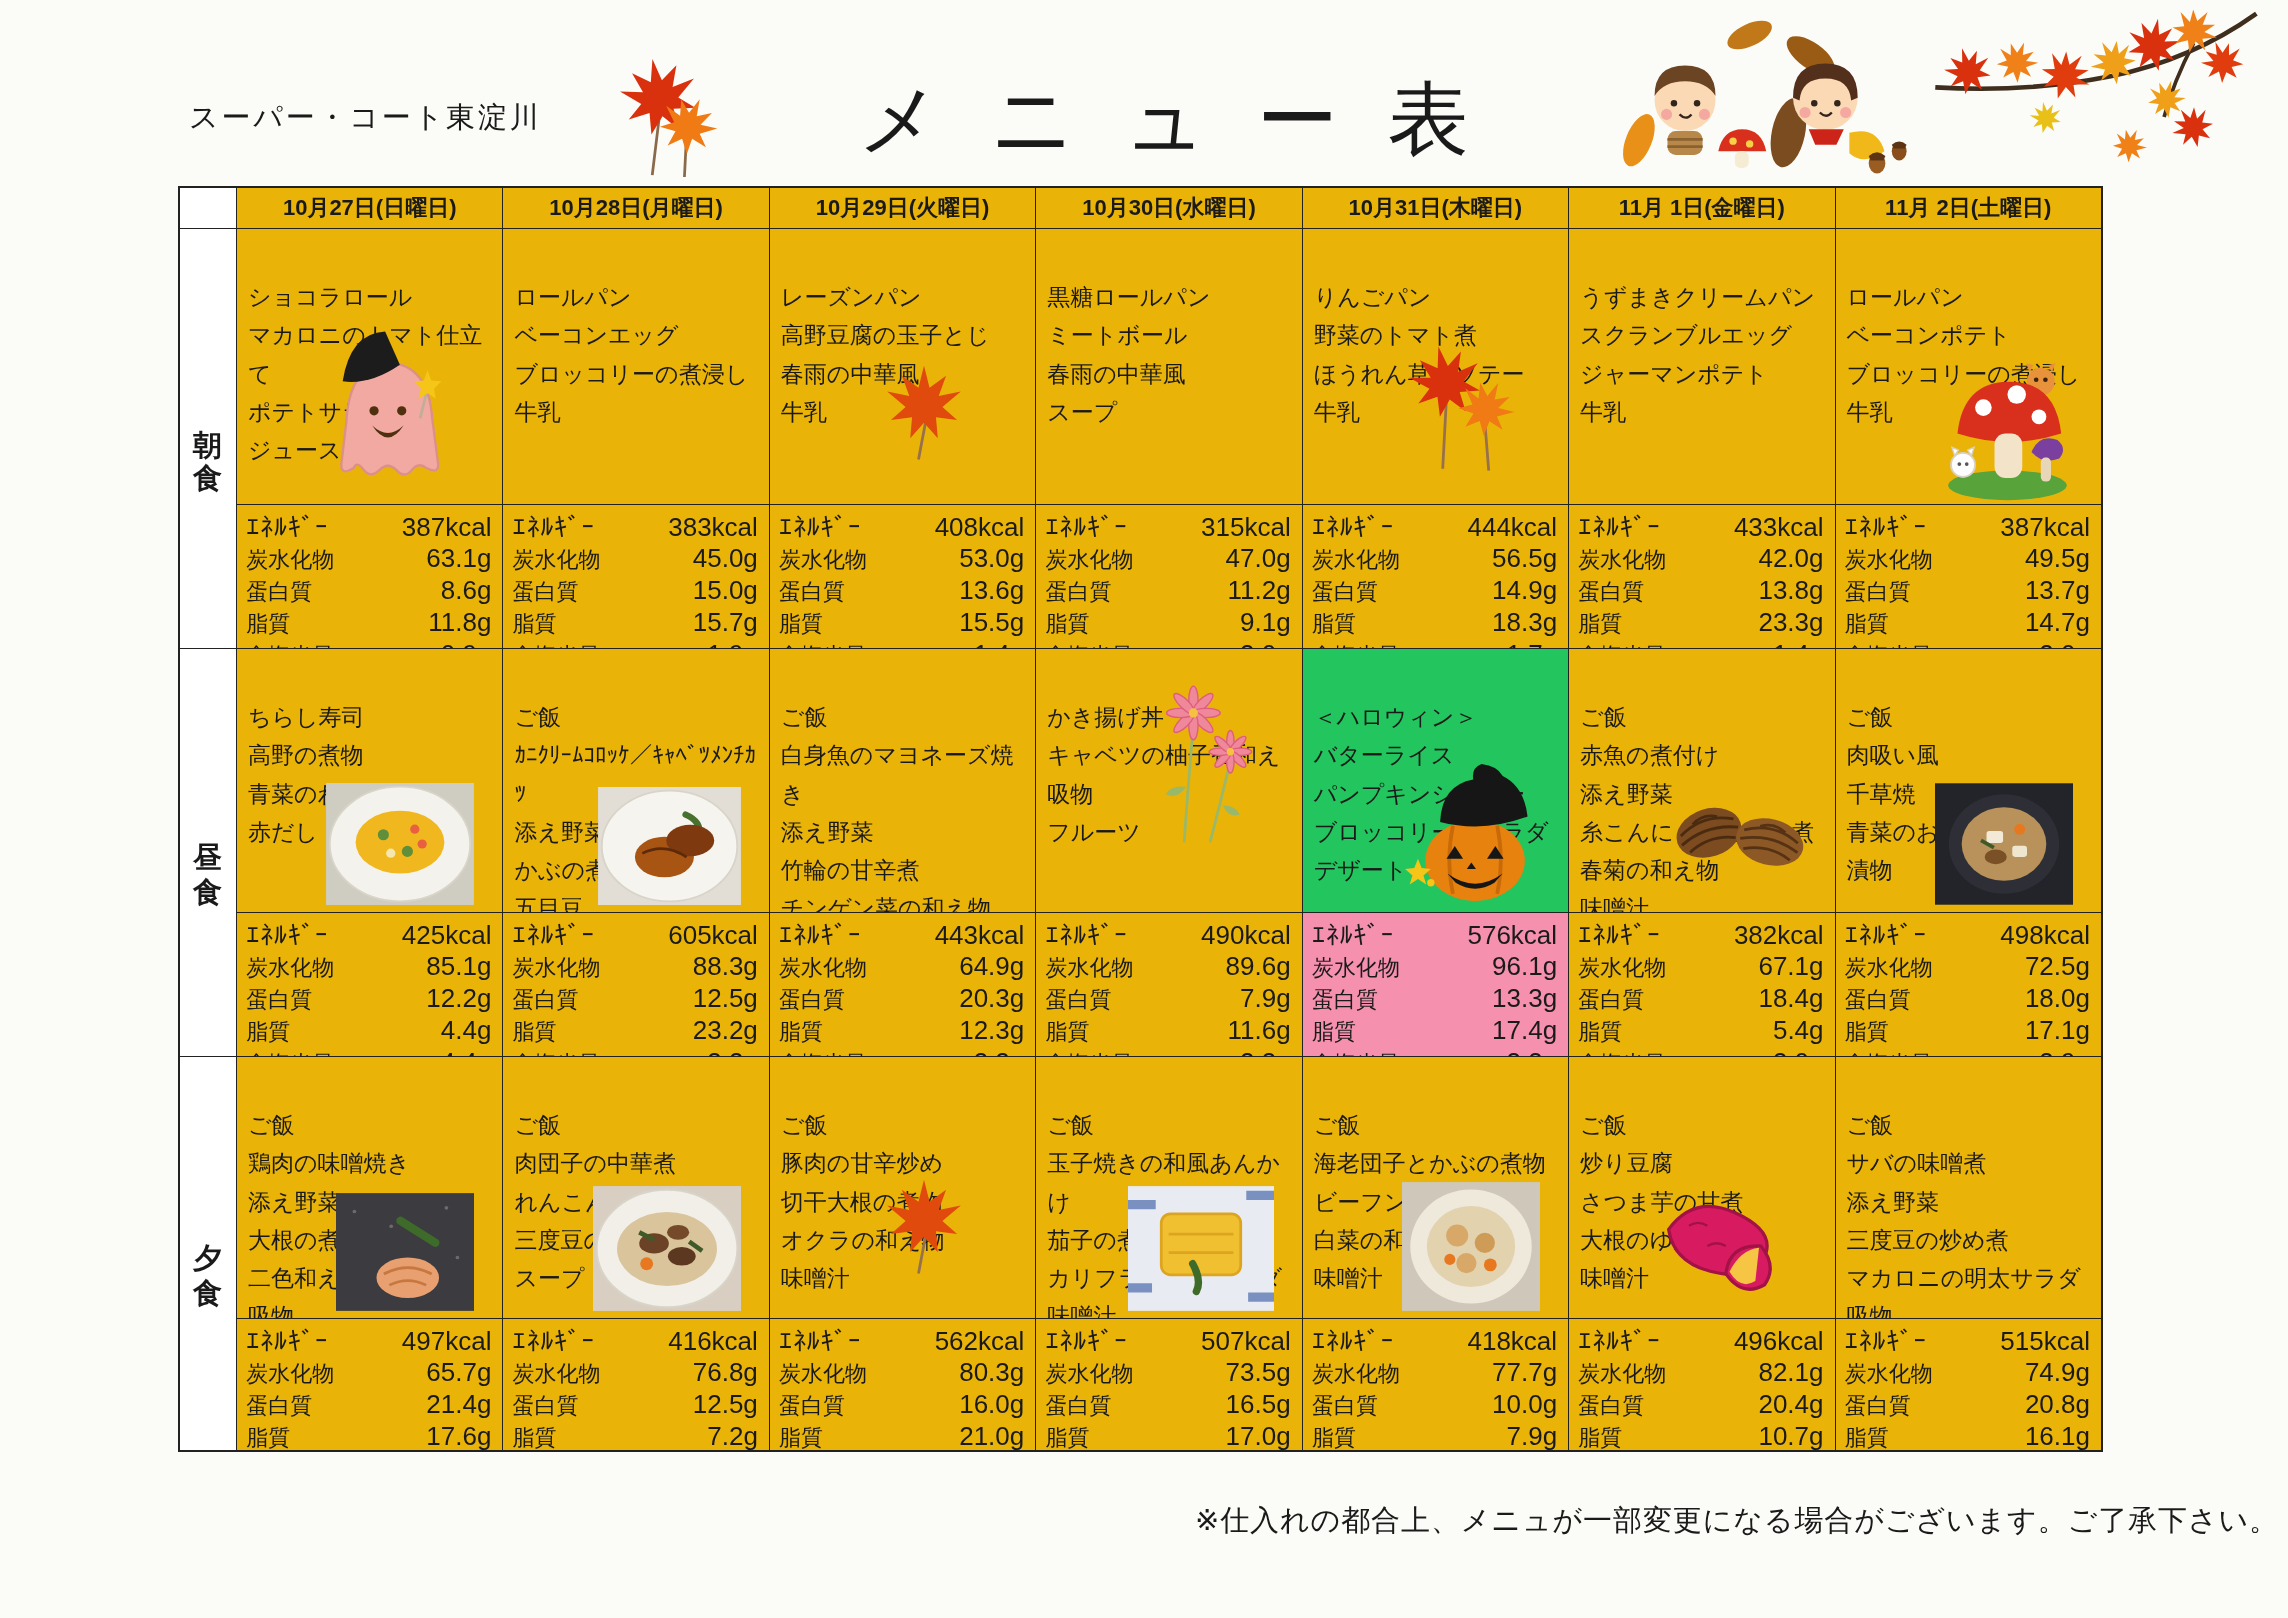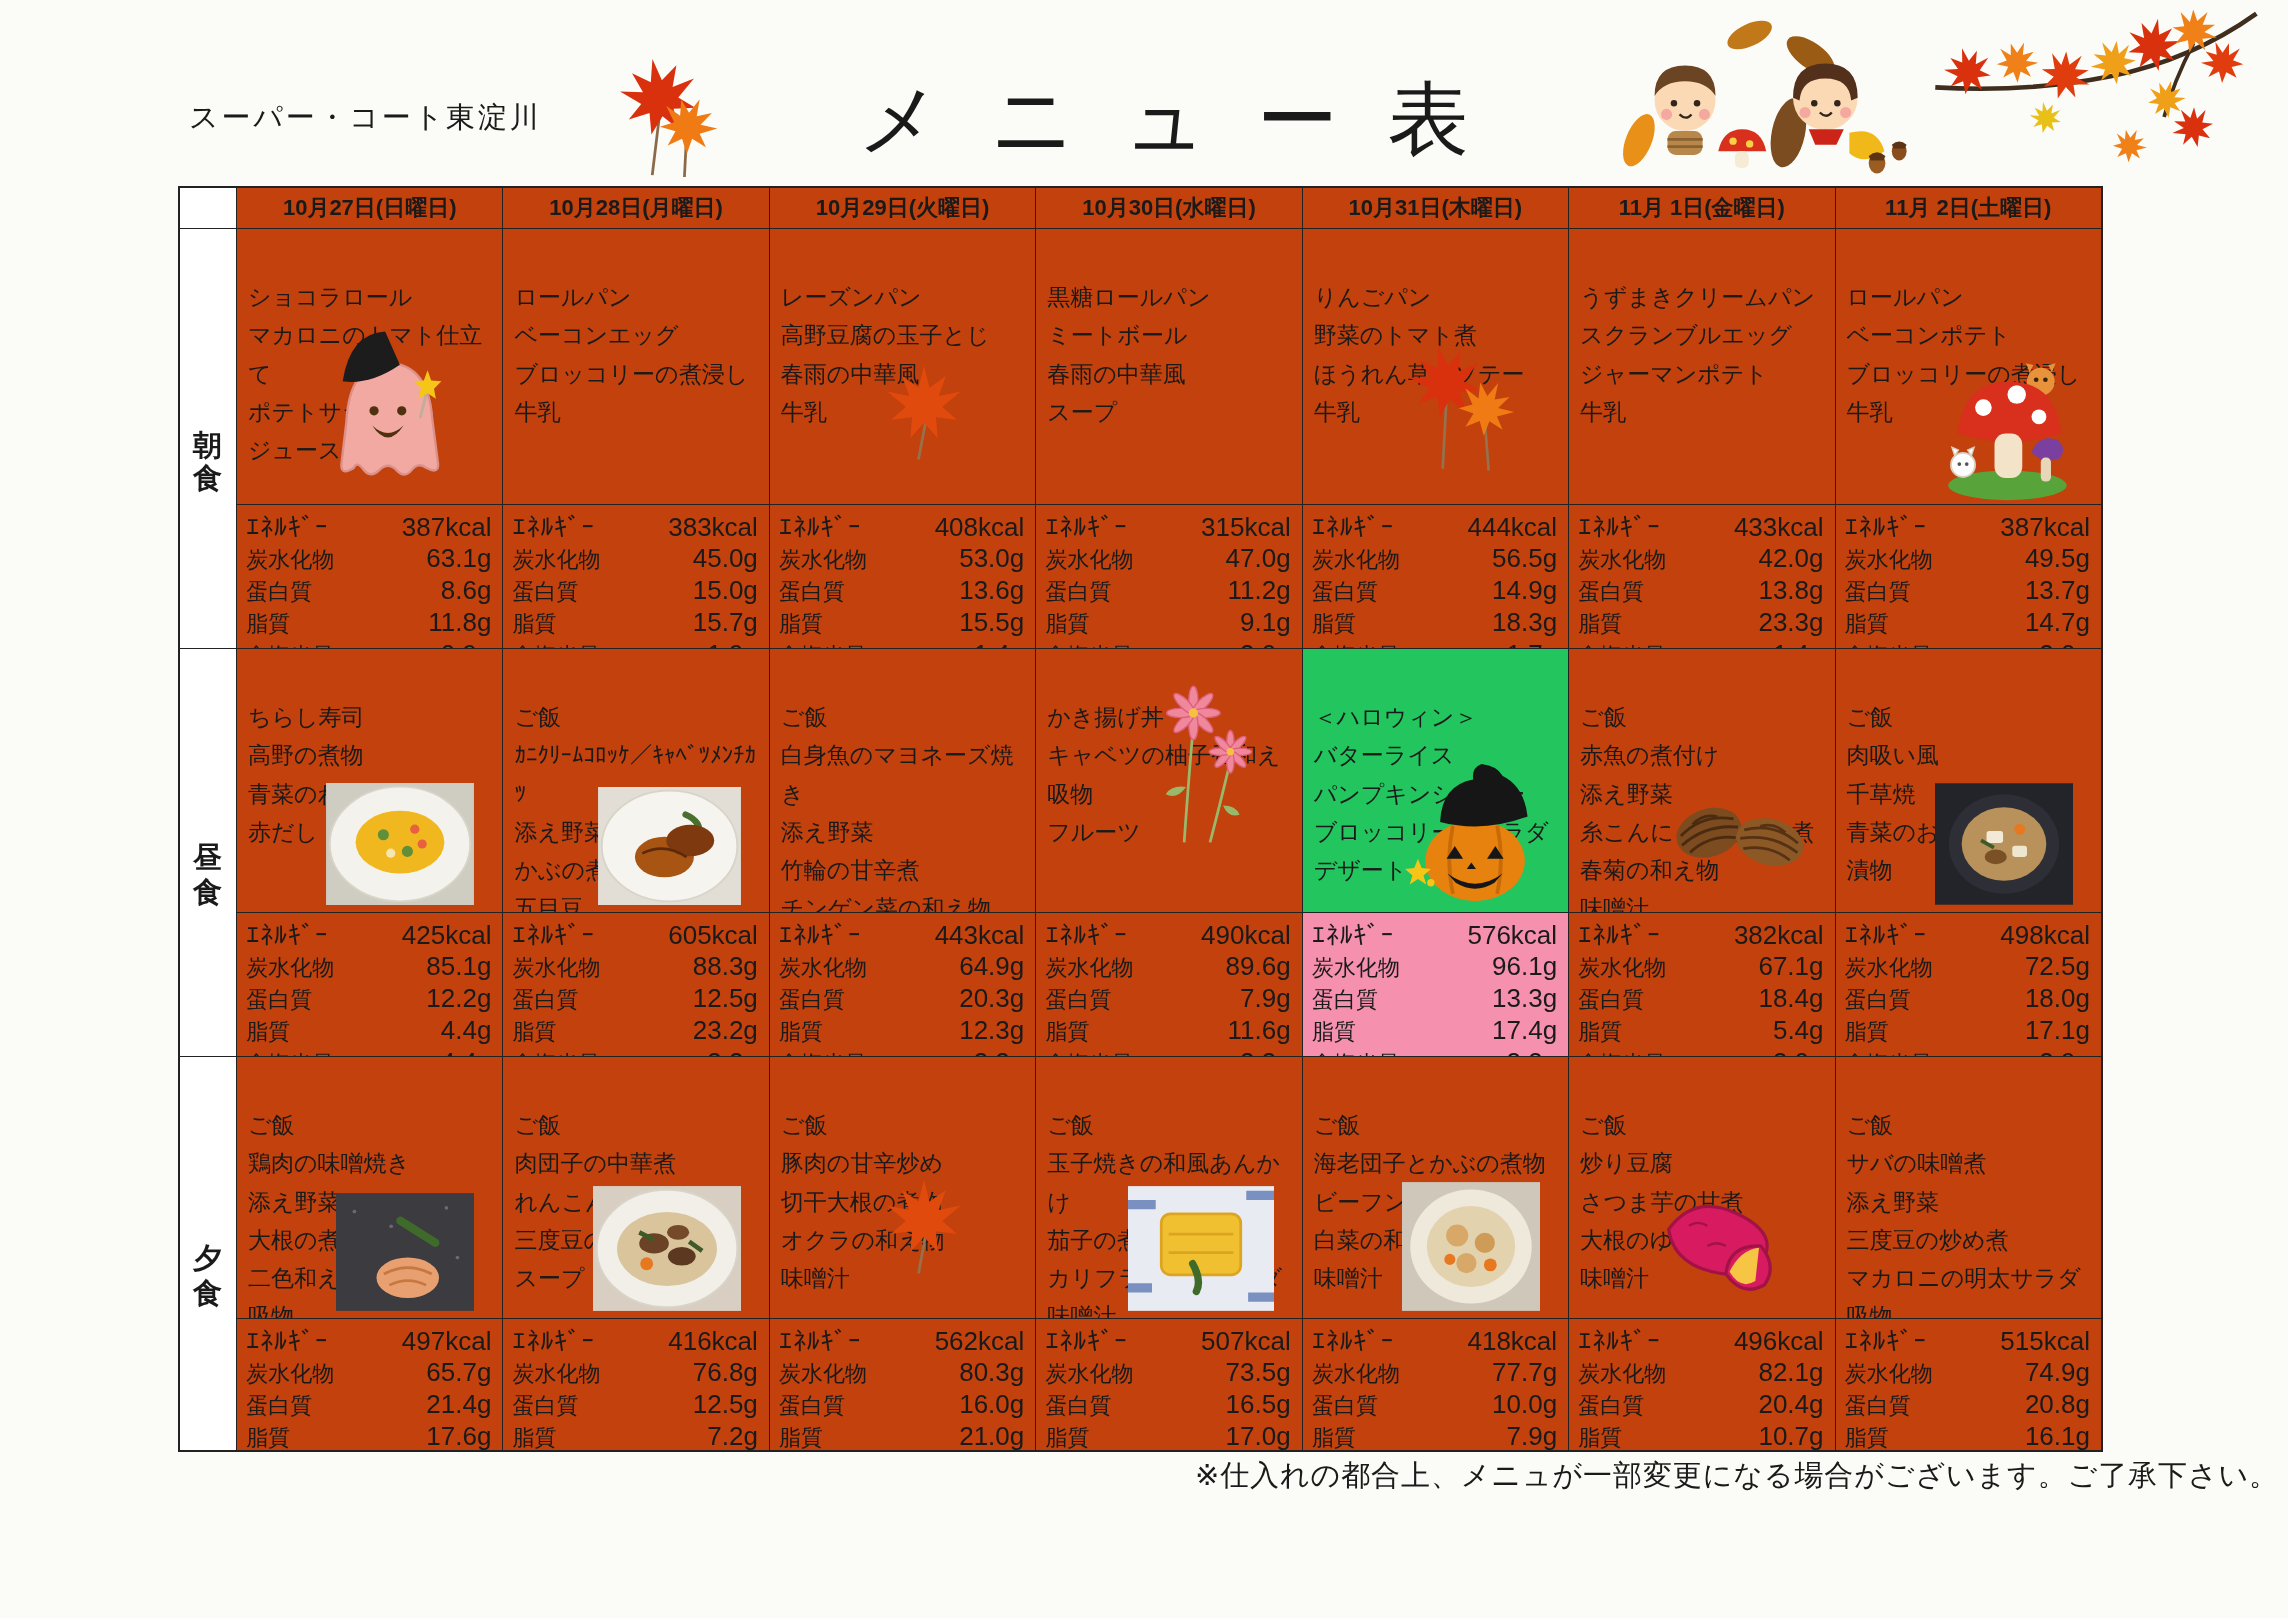--- a/index.html
+++ b/index.html
@@ -31,21 +31,21 @@
     writing-mode:vertical-rl;text-orientation:upright;
     font-size:29px;font-weight:600;letter-spacing:33px;
     border-bottom:1.8px solid #222;box-sizing:border-box;
   }
   .lbl-bf{height:420px;}
   .lbl-lu{height:408px;}
   .lbl-di{height:393px;border-bottom:none;}
   .day-cols{flex:1;display:flex;}
   .day-col{flex:1;border-right:1.8px solid #222;display:flex;flex-direction:column;box-sizing:border-box;min-width:0;}
   .day-col:last-child{border-right:none;}
-  .cell{border-bottom:1.8px solid #222;box-sizing:border-box;position:relative;background:#c2410c;overflow:hidden;}
+  .cell{border-bottom:1.8px solid #222;box-sizing:border-box;position:relative;background:#eab308;overflow:hidden;}
   .date{
     height:41px;display:flex;align-items:center;justify-content:center;
     font-size:22px;font-weight:600;letter-spacing:0;white-space:nowrap;
   }
   .menu{padding:9.2px 5.5px 3.7px 11px;}
   .m-bf{height:276px;}
   .m-lu{height:264px;}
   .m-di{height:262px;}
   .items{font-size:23px;line-height:1.66;white-space:pre-line;letter-spacing:0;margin-top:40px;}
   .nut{padding:7.4px 11px 9.2px 9.2px;display:flex;flex-direction:column;justify-content:space-between;}
@@ -59,21 +59,21 @@
   
   .decor{position:absolute;right:28px;bottom:7.4px;line-height:0;}
   [data-name="halloween-ghost-icon"]{right:auto;left:78px;bottom:20px;}
   [data-name="maple-leaf-icon"]{right:65px;bottom:39px;}
   [data-name="maple-leaves-icon"]{right:auto;left:97px;bottom:26px;}
   [data-name="cosmos-flowers-icon"]{right:42px;bottom:65px;}
   [data-name="jack-o-lantern-icon"]{right:22px;bottom:5.5px;}
   [data-name="pinecones-icon"]{right:22px;bottom:31px;}
   [data-name="sweet-potato-icon"]{right:auto;left:83px;bottom:11px;}
   [data-name="mushroom-scene-icon"]{right:13px;bottom:1.8px;}
-  .footnote{position:absolute;left:1195px;top:1456px;font-size:29px;letter-spacing:0.9px;font-weight:500;}
+  .footnote{position:absolute;left:1195px;top:1501px;font-size:29px;letter-spacing:0.9px;font-weight:500;}
 </style>
 </head>
 <body>
 
 <div class="page" data-name="menu-sheet">
 
   <div class="facility" data-name="facility-name">スーパー・コート東淀川</div>
   <span class="hdr-decor d-title-leaves" data-name="title-maple-leaves-icon"><svg width="115" height="125" viewBox="0 0 125 135">
         <path d="M55 62 L47 128 M84 90 L82 130" stroke="#8a6a4a" stroke-width="3" fill="none"></path>
         <g transform="translate(55,46) rotate(-10) scale(1.02)">

